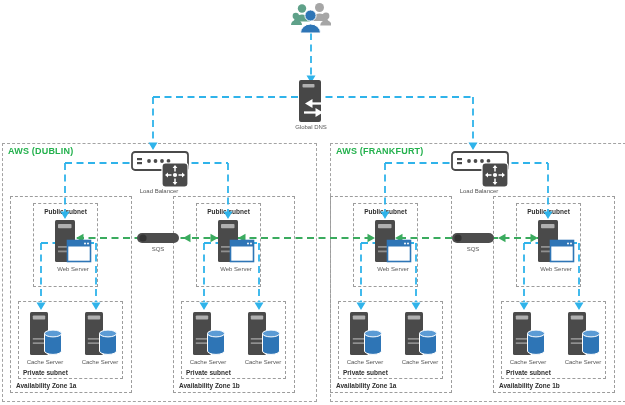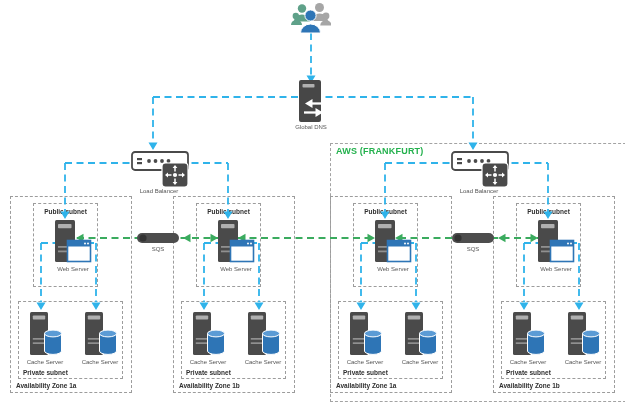--- a/index.html
+++ b/index.html
@@ -76,20 +76,23 @@
     </g>
     <g id="ico-sqs">
       <rect x="0" y="1" width="42" height="10" rx="5" fill="#4d4d4d"></rect>
       <circle cx="6" cy="6" r="3.6" fill="#333333"></circle>
     </g>
   </defs>
 </svg>
 
 <div class="canvas">
 
+  <div class="box region" style="left:2px;top:143px;width:315px;height:259px;">
+    <div class="region-title">AWS (DUBLIN)</div>
+  </div>
   <div class="box region" style="left:330px;top:143px;width:301px;height:259px;">
     <div class="region-title">AWS (FRANKFURT)</div>
   </div>
 
   <div class="box" style="left:10px;top:196px;width:122px;height:197px;">
     <div class="zone-label">Availability Zone 1a</div>
   </div>
   <div class="box" style="left:173px;top:196px;width:122px;height:197px;">
     <div class="zone-label">Availability Zone 1b</div>
   </div>

